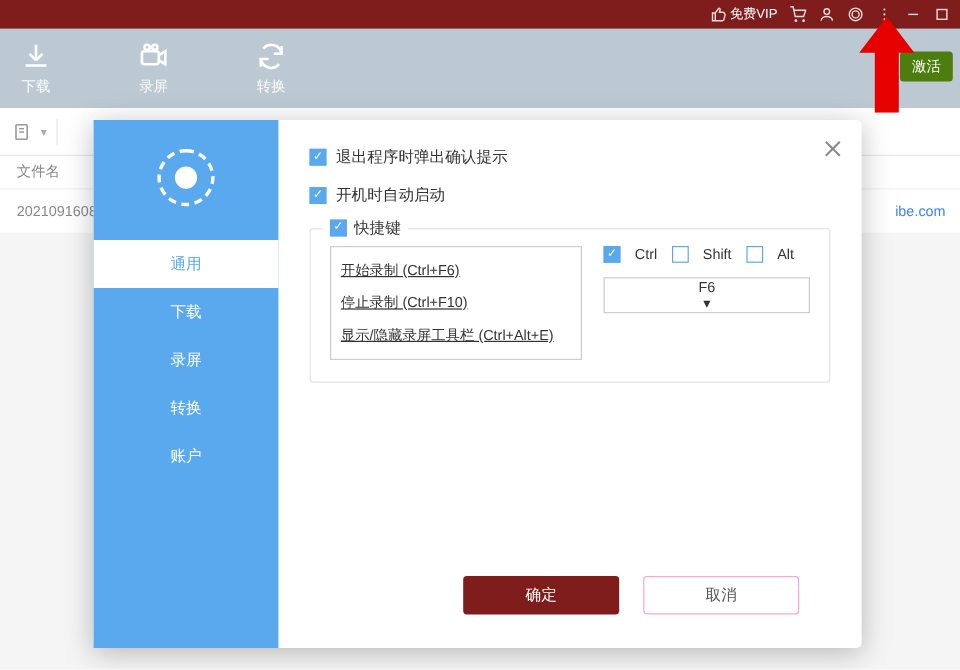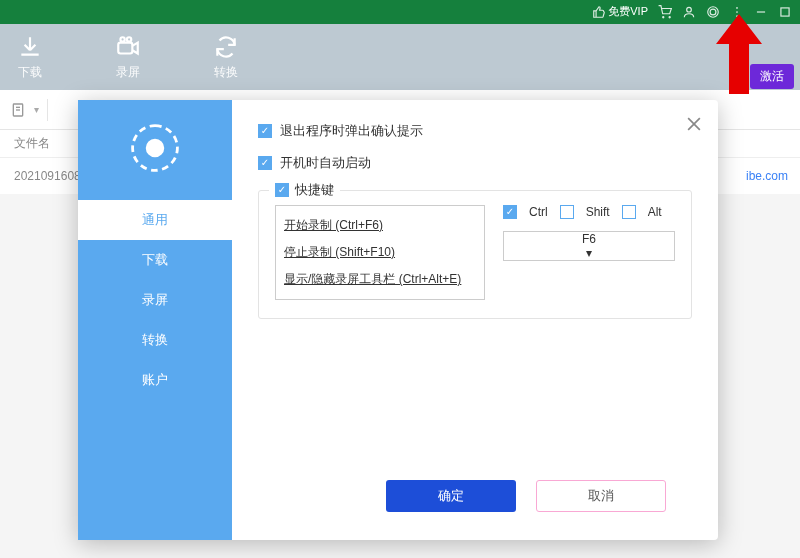--- a/index.html
+++ b/index.html
@@ -1,28 +1,28 @@
 <!DOCTYPE html>
 <html><head>
 <meta charset="utf-8">
 <style>
   * { box-sizing: border-box; margin: 0; padding: 0; font-family: "Microsoft YaHei", Arial, sans-serif; }
   body { width: 800px; height: 558px; background: #f5f5f5; position: relative; overflow: hidden; }
 
-  .titlebar { height: 24px; background: #15803d; width: 100%; position: relative; }
+  .titlebar { height: 24px; background: #7f1d1d; width: 100%; position: relative; }
   .titlebar-right { position: absolute; right: 8px; top: 4px; display: flex; gap: 10px; align-items: center; color: #fff; font-size: 11px; }
   .titlebar-icon { width: 14px; height: 14px; display: inline-flex; align-items: center; justify-content: center; color: #fff; opacity: 0.85; }
   .vip { display: flex; align-items: center; gap: 2px; }
 
   .toolbar { height: 66px; background: #bdc9d2; display: flex; align-items: center; gap: 50px; padding-left: 6px; position: relative; }
   .tool { width: 48px; display: flex; flex-direction: column; align-items: center; gap: 4px; color: #fff; }
   .tool .ticon { width: 26px; height: 26px; }
   .tool .tlabel { font-size: 12px; color: #fff; opacity: 0.95; }
   .tool.active .tlabel { color: #fff; }
-  .activate-btn { position: absolute; right: 6px; bottom: 1px; background: #6d28d9; color: #fff; font-size: 12px; padding: 4px 10px; border-radius: 3px; }
+  .activate-btn { position: absolute; right: 6px; bottom: 22px; background: #4d7c0f; color: #fff; font-size: 12px; padding: 4px 10px; border-radius: 3px; }
 
   .contentbar { height: 40px; background: #fff; border-bottom: 1px solid #e5e5e5; display: flex; align-items: center; padding: 0 10px; gap: 8px; }
   .doc-icon { width: 16px; height: 16px; color: #999; }
   .divider { width: 1px; height: 22px; background: #e5e5e5; }
   .chev { color: #aaa; font-size: 10px; }
 
   .header-row { height: 28px; background: #fff; border-bottom: 1px solid #eee; padding: 0 14px; display: flex; align-items: center; font-size: 12px; color: #888; }
   .row { height: 36px; background: #fff; padding: 0 14px; display: flex; align-items: center; font-size: 12px; color: #888; position: relative; }
   .row .url { position: absolute; right: 12px; color: #3b82f6; }
 
@@ -42,21 +42,21 @@
   .legend { position: absolute; top: -10px; left: 10px; background: #fff; padding: 0 6px; display: flex; align-items: center; gap: 6px; font-size: 13px; color: #333; }
   .hk-layout { display: flex; gap: 18px; align-items: flex-start; }
   .hk-list { border: 1px solid #ccc; width: 210px; padding: 6px 8px; font-size: 12px; color: #333; text-decoration: underline; }
   .hk-list div { padding: 5px 0; }
   .hk-right { flex: 1; display: flex; flex-direction: column; gap: 12px; }
   .mods { display: flex; gap: 12px; align-items: center; font-size: 12px; color: #333; }
   .select { border: 1px solid #ccc; height: 30px; display: flex; align-items: center; justify-content: space-between; padding: 0 10px; font-size: 12px; color: #333; flex-direction: column; }
   .reset-btn { margin-top: 16px; border: 1px solid #ccc; border-radius: 3px; width: 160px; height: 32px; display: flex; align-items: center; justify-content: center; font-size: 12px; color: #555; cursor: pointer; }
   .footer { height: 60px; display: flex; justify-content: flex-end; align-items: center; gap: 20px; padding: 0 26px; }
   .btn { width: 130px; height: 32px; border-radius: 3px; display: flex; align-items: center; justify-content: center; font-size: 13px; cursor: pointer; }
-  .btn.primary { background: #1d4ed8; color: #fff; }
+  .btn.primary { background: #7f1d1d; color: #fff; }
   .btn.secondary { background: #fff; border: 1px solid #f9a8d4; color: #555; }
 
   .arrow { position: absolute; left: 716px; top: 14px; width: 46px; height: 80px; z-index: 50; }
   .arrow svg { width: 100%; height: 100%; }
 </style>
 </head>
 <body>
 
 <div class="titlebar">
   <div class="titlebar-right">
@@ -187,21 +187,21 @@
       </label>
 
       <div class="fieldset">
         <div class="legend">
           <span class="cb">✓</span>
           <span>快捷键</span>
         </div>
         <div class="hk-layout">
           <div class="hk-list">
             <div>开始录制 (Ctrl+F6)</div>
-            <div>停止录制 (Shift+F10)</div>
+            <div>停止录制 (Ctrl+F10)</div>
             <div>显示/隐藏录屏工具栏 (Ctrl+Alt+E)</div>
           </div>
           <div class="hk-right">
             <div class="mods">
               <span class="cb">✓</span>
               <span>Ctrl</span>
               <span class="cb empty"></span>
               <span>Shift</span>
               <span class="cb empty"></span>
               <span>Alt</span>

